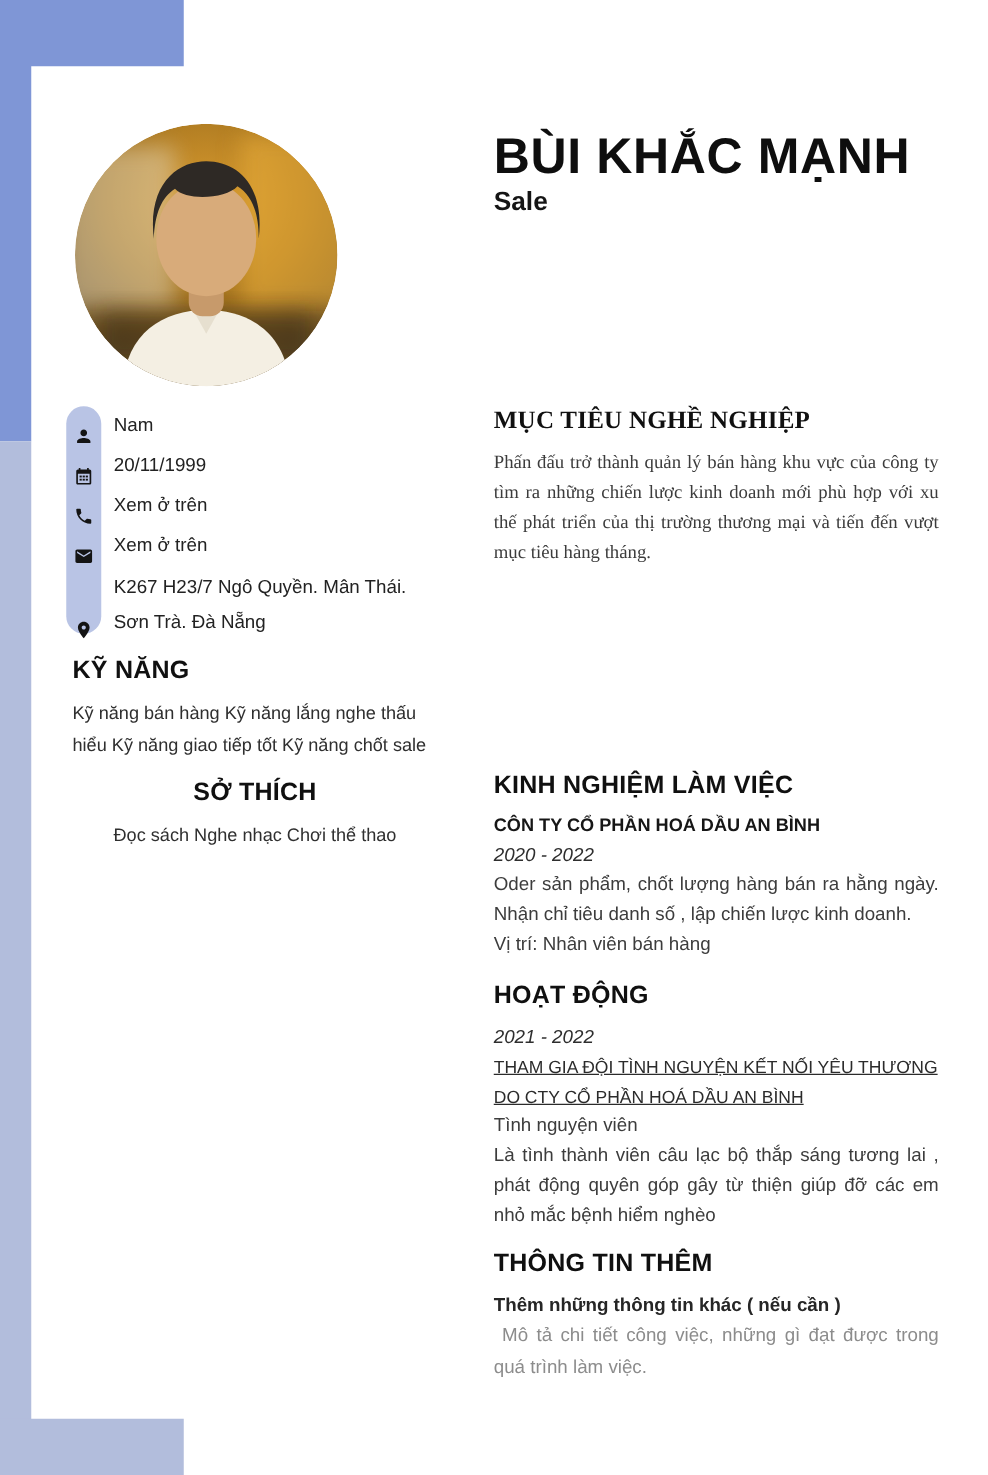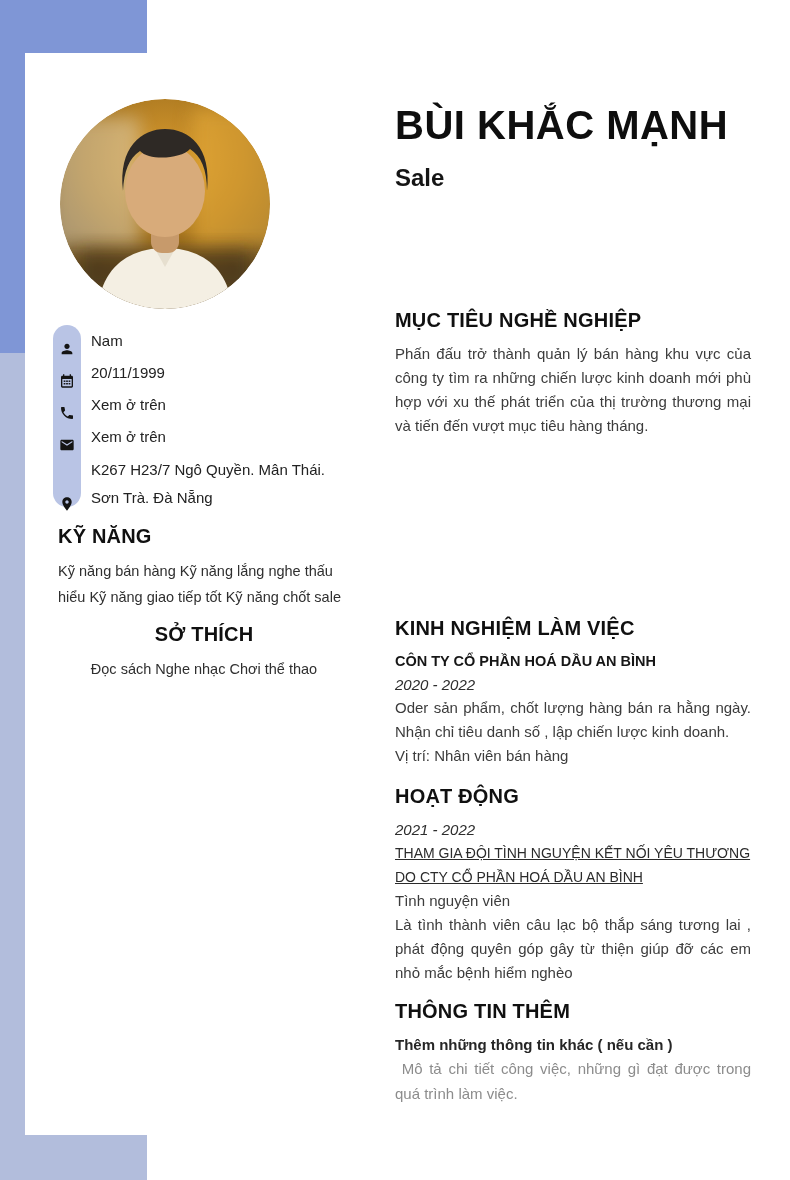--- a/index.html
+++ b/index.html
@@ -13,42 +13,42 @@
   .decor-strip-light{position:absolute; left:0; top:353px;  width:25px;  height:827px; background:#b2bddc; }
   .decor-bottom-bar{ position:absolute; left:0; top:1135px; width:147px; height:45px;  background:#b2bddc; }
 
   
   .photo { position:absolute; left:60px; top:99px; width:210px; height:210px; border-radius:50%; overflow:hidden; }
   .photo svg { display:block; }
 
   
   .hdr { position:absolute; left:395px; top:100px; }
   .name { font-size:40px; line-height:50px; font-weight:bold; color:#0e0e0e; letter-spacing:.5px; }
-  .subtitle { margin-top:14px; font-size:24px; font-weight:bold; color:#151515; }
+  .subtitle { font-size:21px; font-weight:bold; color:#151515; }
 
   
   .info { position:absolute; left:53px; top:325px; width:315px; }
   .info-pill { position:absolute; left:0; top:0; width:28px; height:182px; border-radius:14px; background:#b9c4e5; }
   .info-row { position:relative; display:flex; align-items:flex-end; min-height:32px; }
   .icon-cell { width:28px; flex:0 0 28px; display:flex; justify-content:center; padding-top:8px; }
   .icon-cell svg { width:16px; height:16px; fill:#141414; }
   .info-text { margin-left:10px; font-size:15px; color:#222; line-height:32px; }
   .info-text.multi { line-height:28px; padding-top:3px; width:248px; }
 
   
   .section-h { font-size:20px; line-height:24px; font-weight:bold; color:#101010; letter-spacing:.2px; margin-bottom:10px; }
 
   
   .sec-skills  { position:absolute; left:58px; top:524px; width:292px; }
   .sec-hobbies { position:absolute; left:58px; top:622px; width:292px;text-align:center; }
   .left-text { font-size:14.5px; color:#2f2f2f; line-height:26px; }
 
   
   .rsec { position:absolute; left:395px; width:356px; }
-  .sec-objective  { top:308px; }
+  .sec-objective  { top:324px;font-family:Liberation Serif, serif; }
   .sec-education  { top:472px; }
   .sec-experience { top:616px; }
   .sec-activities { top:784px; }
   .sec-additional { top:999px; }
 
   .rbody { font-size:15px; line-height:24px; color:#3c3c3c; }
   .just { text-align:justify; }
   .sub-bold { font-size:14.5px; line-height:23px; font-weight:bold; color:#161616; }
   .date { font-size:15px; line-height:23px; font-style:italic; color:#2e2e2e; }
   .caps-line { font-size:14px; line-height:24px; color:#2b2b2b; width:362px;text-decoration:underline; }

